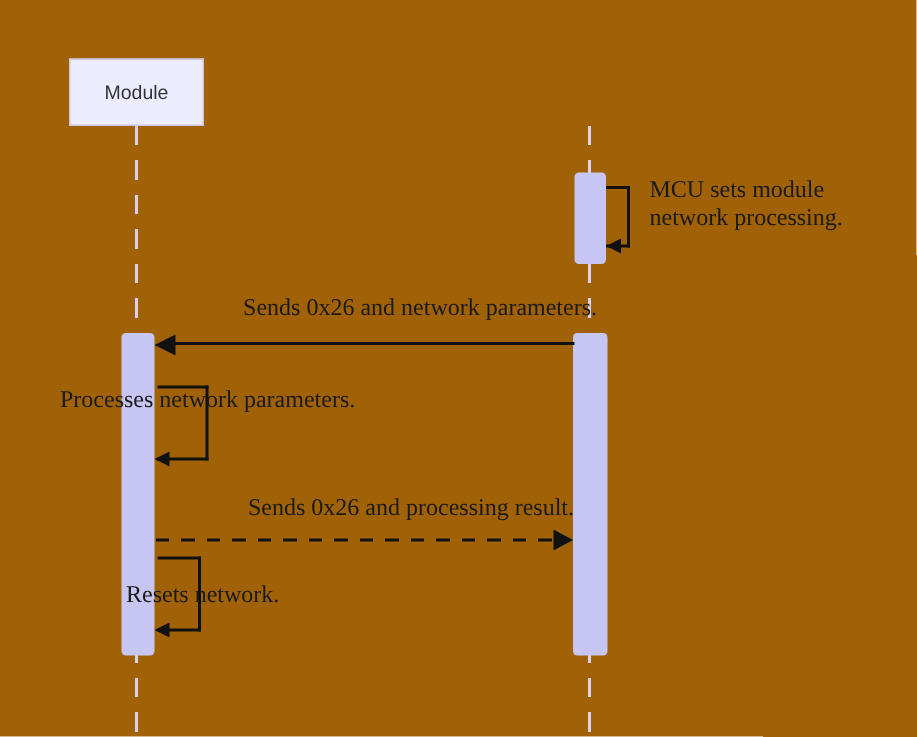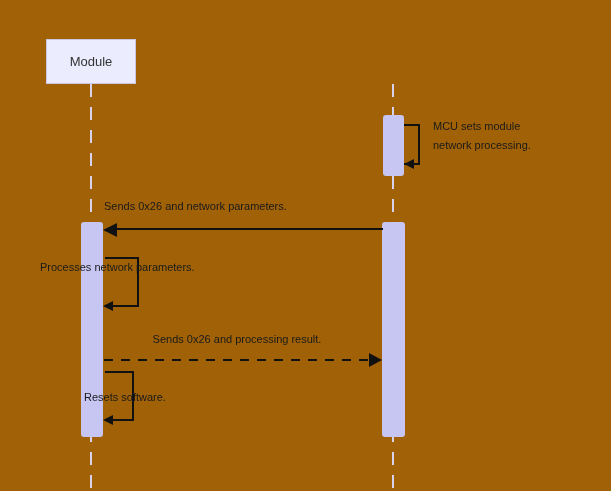--- a/index.html
+++ b/index.html
@@ -101,29 +101,30 @@
   }
   .ah-1 { left: 404px; top: 159px; }
   .ah-2 { left: 103px; top: 223px; }
   .ah-3 { left: 103px; top: 301px; }
   .ah-4 { left: 369px; top: 353px; }
   .ah-5 { left: 103px; top: 415px; }
 
   
   .msg-label {
     position: absolute;
-    font-size: 11px;
+    font-size: 16px;
     color: var(--text, #1a1a1a);
     white-space: nowrap;
     line-height: 16px;
+    font-family: Liberation Serif, serif;
   }
   .label-self-1 { left: 433px; top: 117px; line-height: 19px; }
-  .label-msg-2  { left: 104px; top: 198px; width: 279px; text-align: left; }
+  .label-msg-2  { left: 119px; top: 198px; width: 279px; text-align: right; }
   .label-self-2 { left: 40px;  top: 259px; }
-  .label-msg-4  { left: 104px; top: 331px; width: 266px; text-align: center; }
+  .label-msg-4  { left: 104px; top: 331px; width: 266px; text-align: center; padding-left: 37px; }
   .label-self-3 { left: 84px;  top: 389px; }
 </style>
 </head>
 <body>
 
 <div class="canvas">
 
   <div class="lifeline lifeline-module"></div>
   <div class="lifeline lifeline-mcu"></div>
 
@@ -149,15 +150,15 @@
   <div class="self-loop loop-2"></div>
   <div class="arrowhead ah-left-small ah-3"></div>
   <div class="msg-label label-self-2">Processes network parameters.</div>
 
   <div class="msg-label label-msg-4">Sends 0x26 and processing result.</div>
   <div class="dashed-line" style="left:104px; top:359px; width:266px;"></div>
   <div class="arrowhead ah-right-big ah-4"></div>
 
   <div class="self-loop loop-3"></div>
   <div class="arrowhead ah-left-small ah-5"></div>
-  <div class="msg-label label-self-3">Resets software.</div>
+  <div class="msg-label label-self-3">Resets network.</div>
 
 </div>
 
 </body></html>

